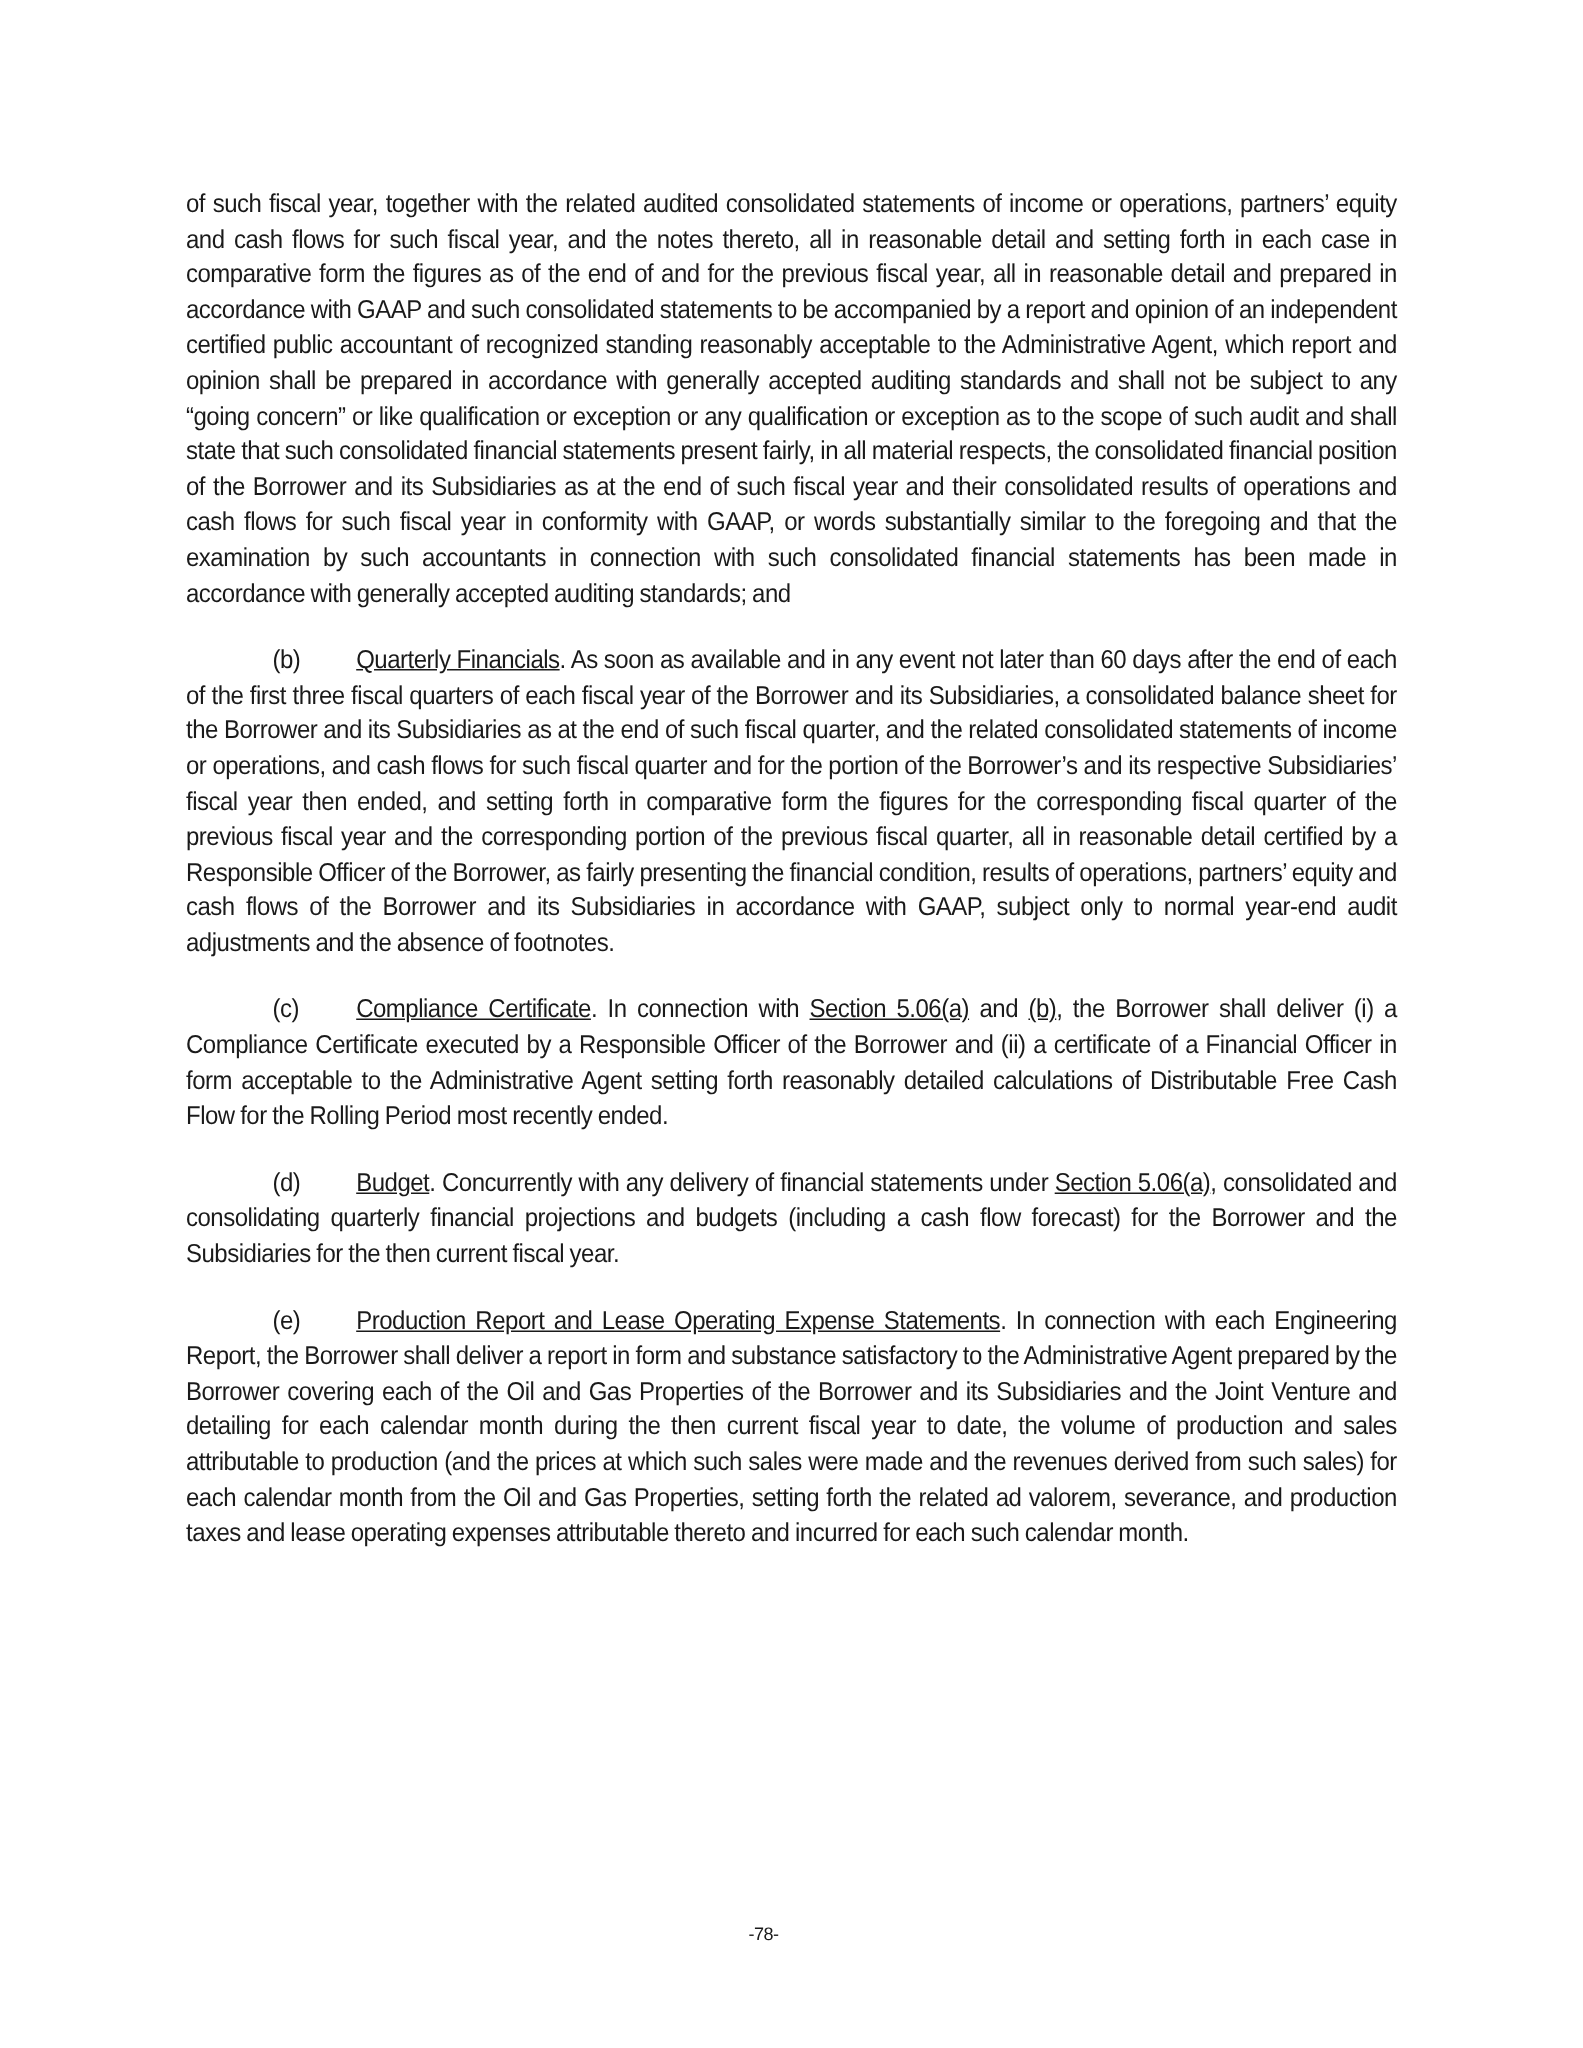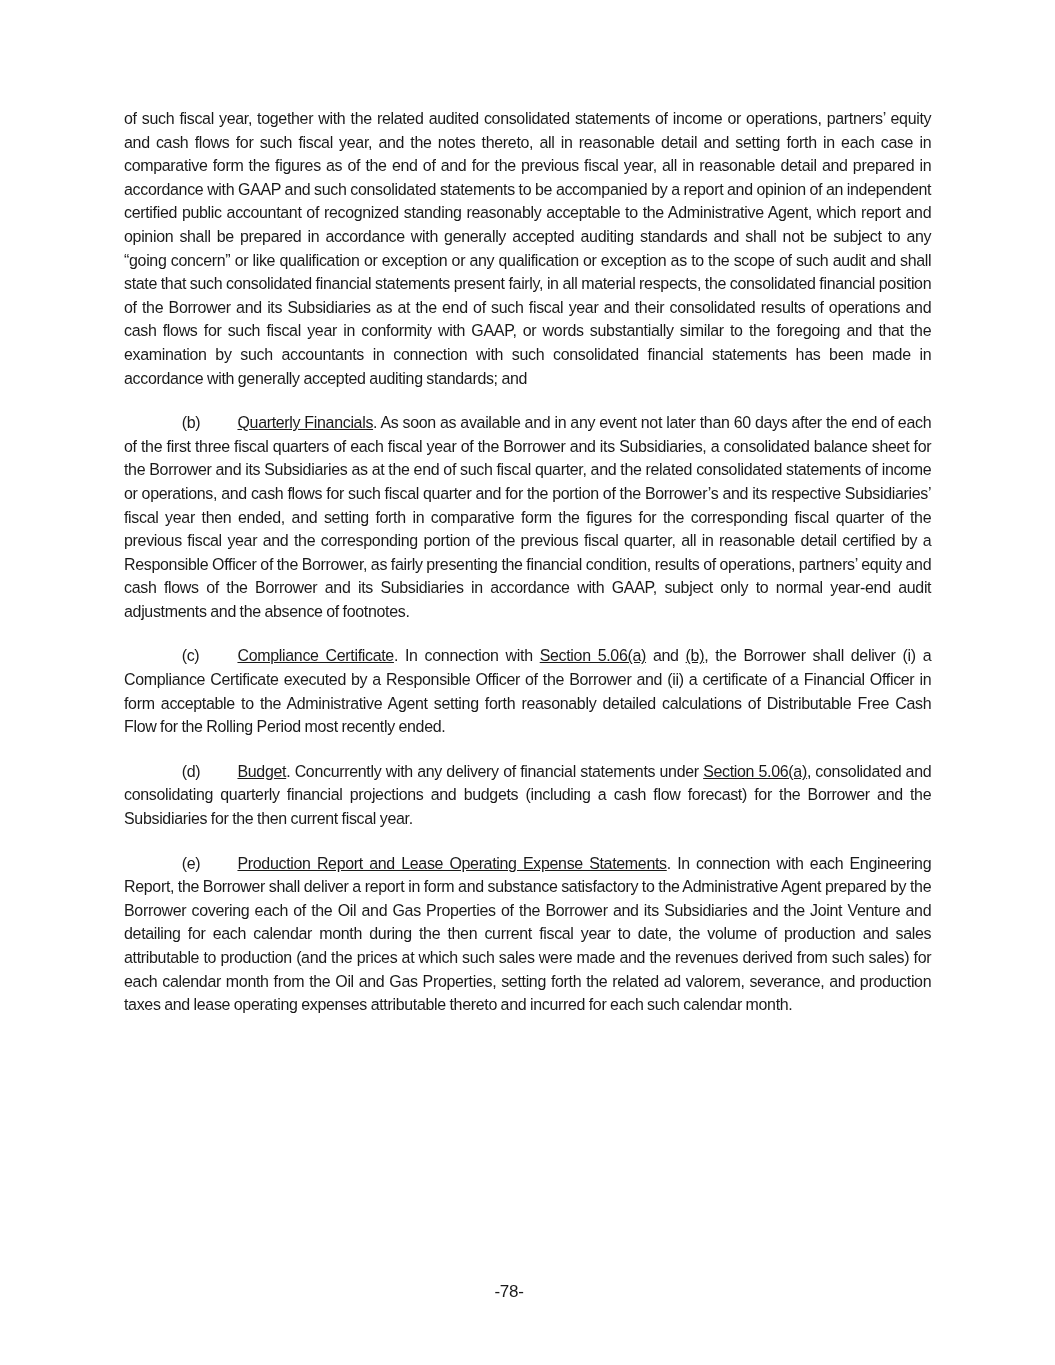--- a/index.html
+++ b/index.html
@@ -11,21 +11,21 @@
       width: 1055px;
       height: 1365px;
       position: relative;
       overflow: hidden;
       font-family: "Liberation Sans Narrow", "Liberation Sans", sans-serif;
       color: #1a1a1a;
     }
     .page {
       position: absolute;
       left: 124px;
-      top: 107px;
+      top: 124px;
       width: 807px;
     }
     .para {
       font-size: 17.2px;
       line-height: 23.6px;
       text-align: justify;
       letter-spacing: -0.35px;
       word-spacing: -0.5px;
       margin: 0;
       transform: scaleX(0.93);
@@ -44,21 +44,21 @@
     }
     .para .ref {
       text-decoration: underline;
     }
     .page-number {
       position: absolute;
       top: 1282px;
       left: 0;
       width: 1018px;
       text-align: center;
-      font-size: 17px;
+      font-size: 12px;
       letter-spacing: -0.3px;
     }
   </style>
 </head>
 <body>
 
 <div class="page">
 
   <p class="para first">of such fiscal year, together with the related audited consolidated statements of income or operations, partners’ equity and cash flows for such fiscal year, and the notes thereto, all in reasonable detail and setting forth in each case in comparative form the figures as of the end of and for the previous fiscal year, all in reasonable detail and prepared in accordance with GAAP and such consolidated statements to be accompanied by a report and opinion of an independent certified public accountant of recognized standing reasonably acceptable to the Administrative Agent, which report and opinion shall be prepared in accordance with generally accepted auditing standards and shall not be subject to any “going concern” or like qualification or exception or any qualification or exception as to the scope of such audit and shall state that such consolidated financial statements present fairly, in all material respects, the consolidated financial position of the Borrower and its Subsidiaries as at the end of such fiscal year and their consolidated results of operations and cash flows for such fiscal year in conformity with GAAP, or words substantially similar to the foregoing and that the examination by such accountants in connection with such consolidated financial statements has been made in accordance with generally accepted auditing standards; and</p>
 

